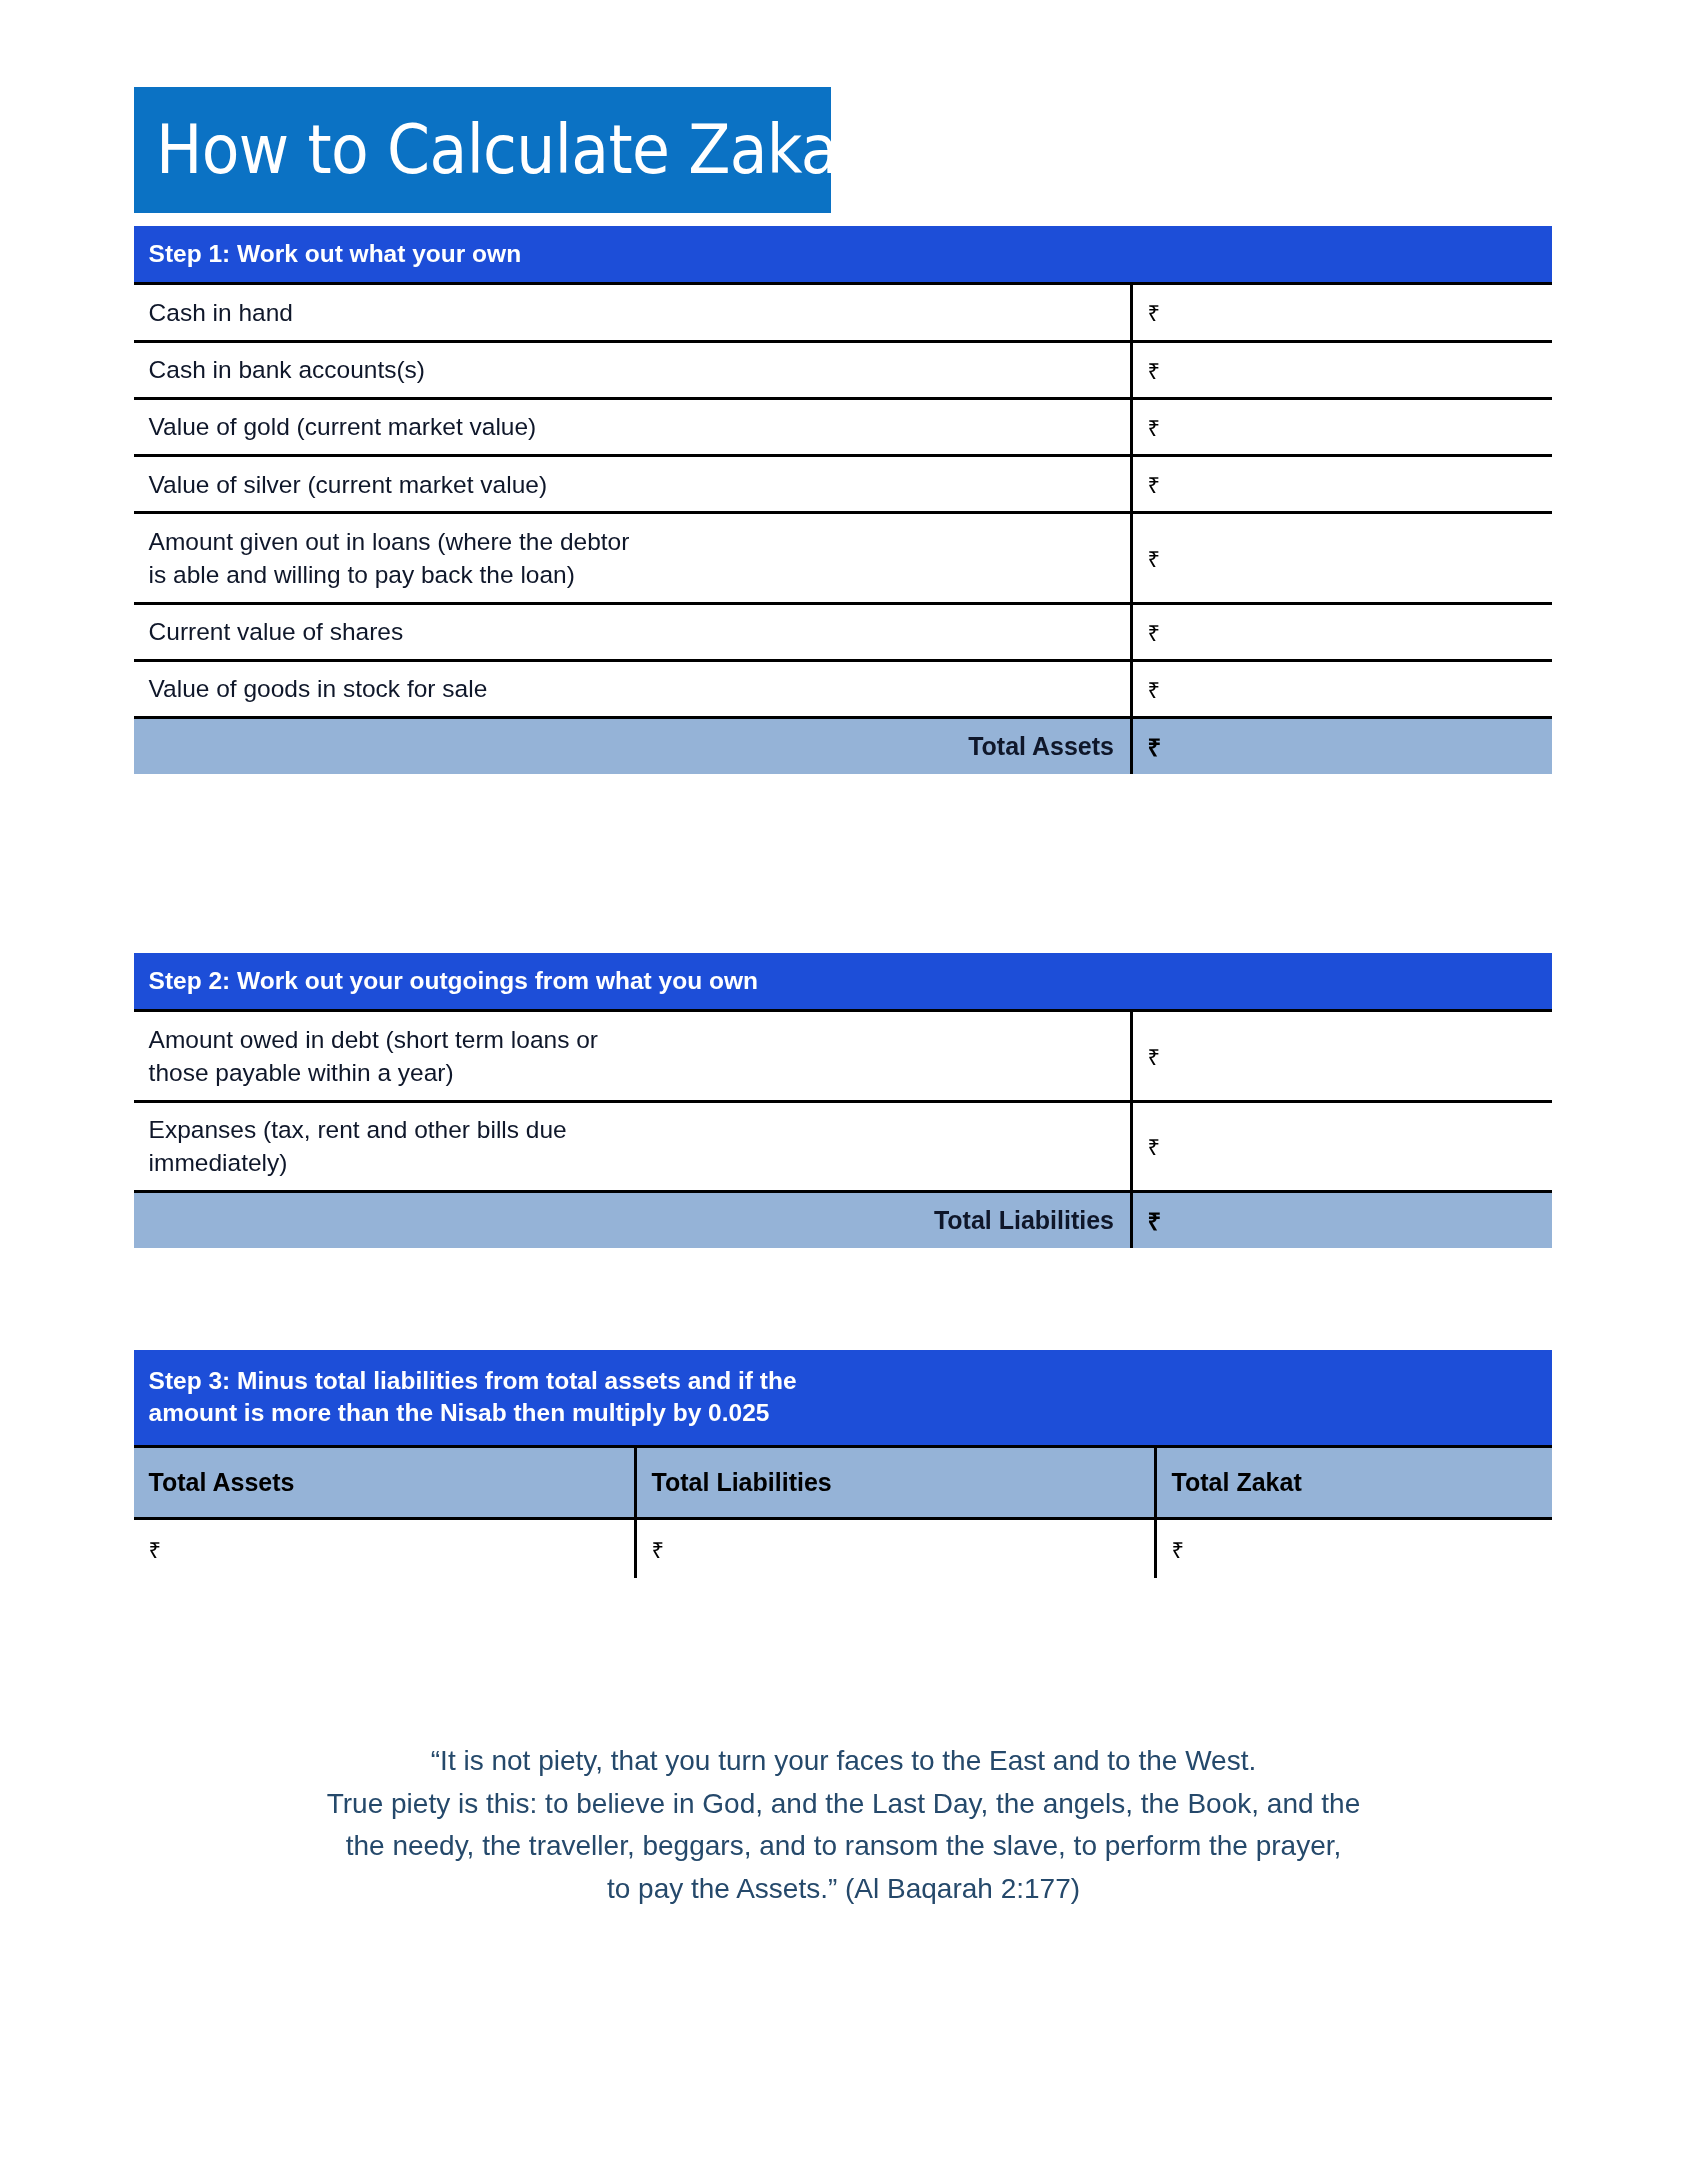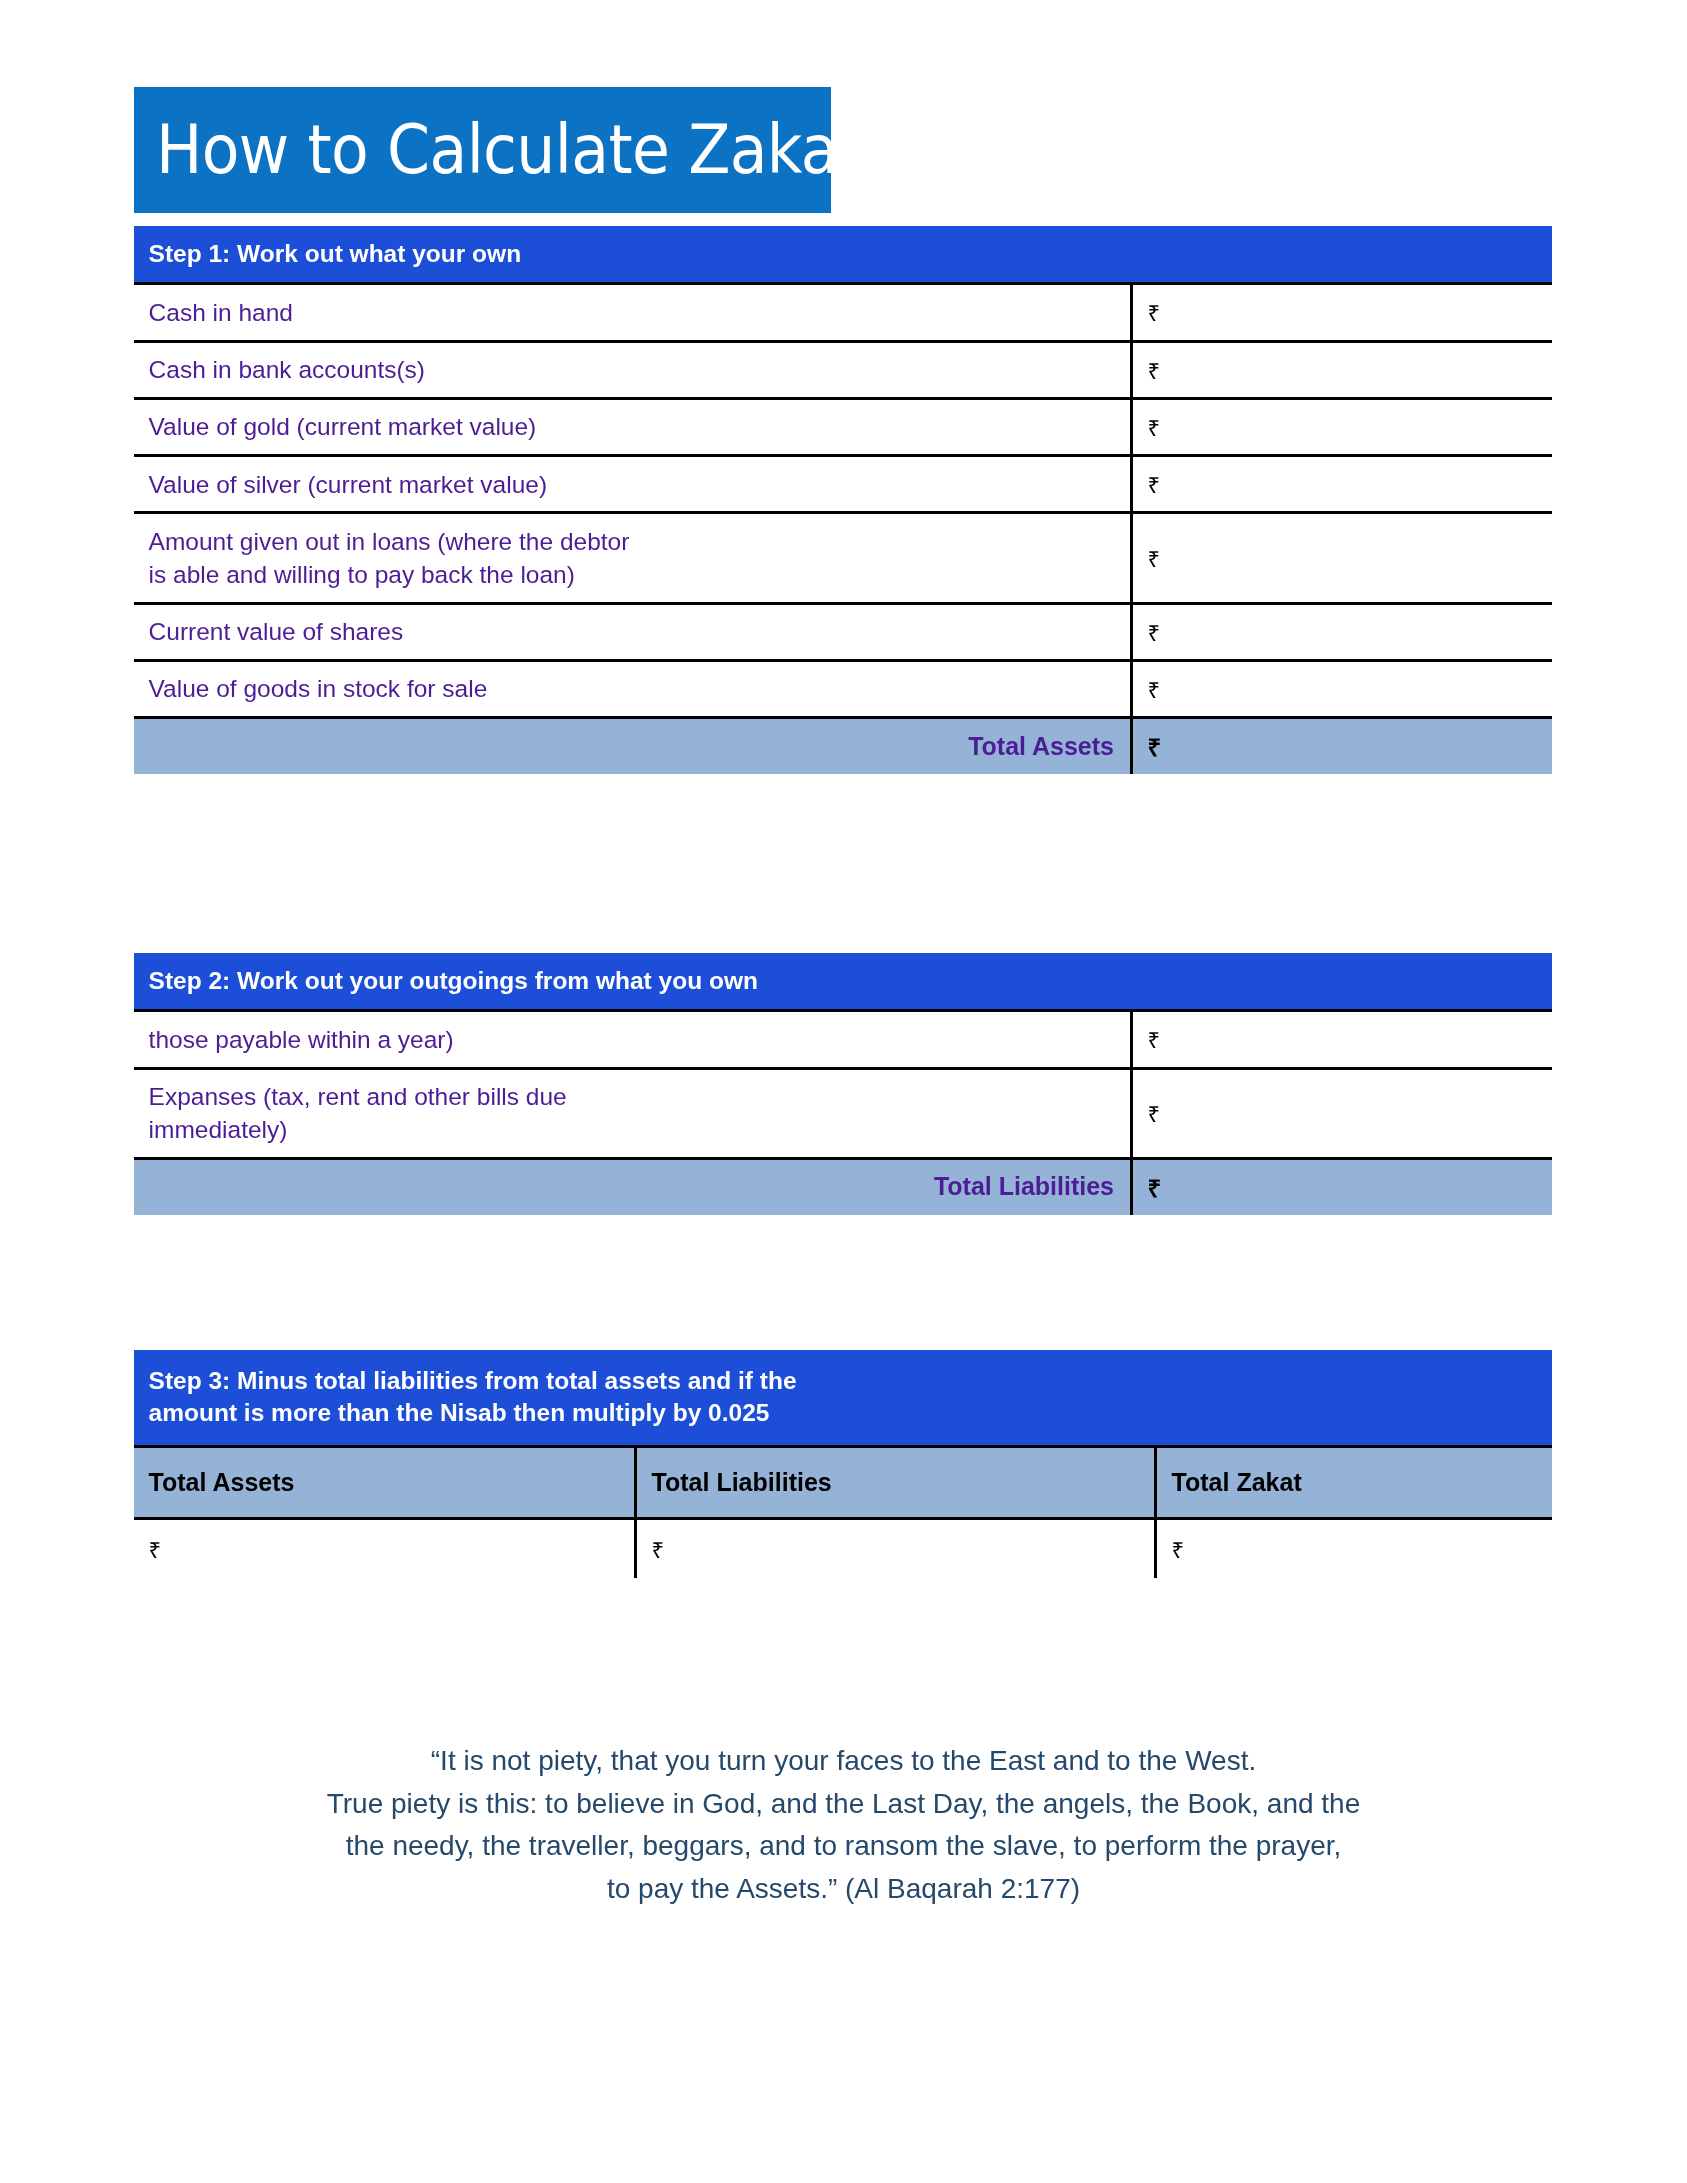--- a/index.html
+++ b/index.html
@@ -80,21 +80,21 @@
   }
   .row:last-child { border-bottom: none; }
 
   .cell-label {
     flex: 0 0 996px;
     width: 996px;
     font-size: 24.5px;
     line-height: 1.35;
     padding: 10.6px 12px 10.6px 14.6px;
     box-sizing: border-box;
-    color: #4c1d95;
+    color: #0f172a;
     display: flex;
     flex-direction: column;
     justify-content: center;
   }
   .cell-label .ln { display: block; }
 
   .cell-amount {
     flex: 1 1 auto;
     border-left: 3.3px solid #000000;
     font-size: 22px;
@@ -228,20 +228,21 @@
       <div class="cell-label">Total Assets</div>
       <div class="cell-amount">₹</div>
     </div>
   </div>
 
   <div class="tbl" id="t2" style="top:953px;">
     <div class="band-header">Step 2: Work out your outgoings from what you own</div>
 
     <div class="row">
       <div class="cell-label">
+        <span class="ln">Amount owed in debt (short term loans or</span>
         <span class="ln">those payable within a year)</span>
       </div>
       <div class="cell-amount">₹</div>
     </div>
 
     <div class="row">
       <div class="cell-label">
         <span class="ln">Expanses (tax, rent and other bills due</span>
         <span class="ln">immediately)</span>
       </div>

